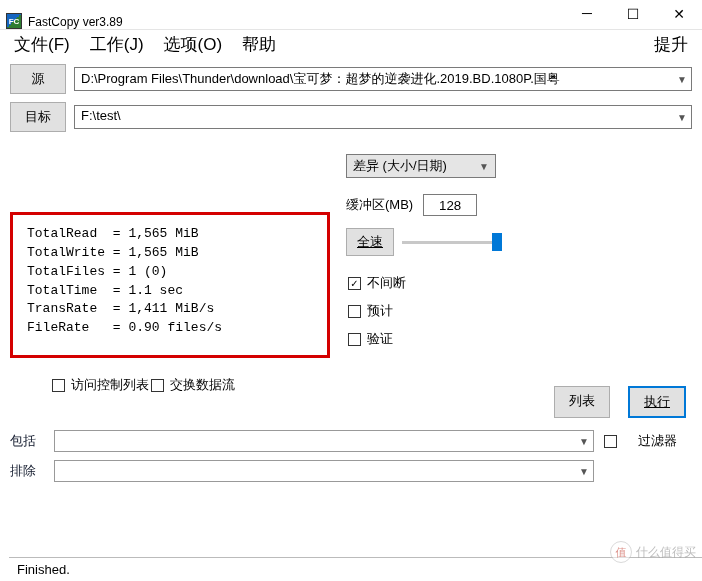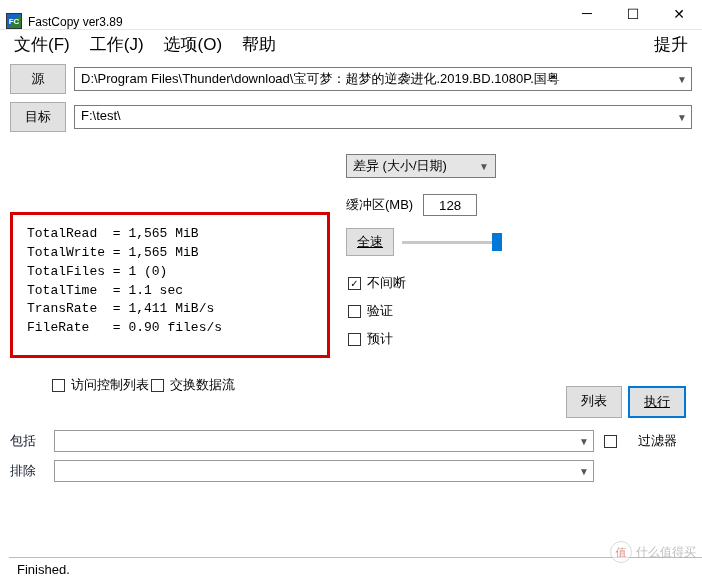--- a/index.html
+++ b/index.html
@@ -25,21 +25,21 @@
 .bufrow { display: flex; align-items: center; gap: 10px; margin-bottom: 12px; }
 .numbox { border: 1px solid #7a7a7a; width: 54px; height: 22px; text-align: center; background: #fff; padding: 4px; }
 .sliderrow { display: flex; align-items: center; gap: 8px; margin-bottom: 18px; text-decoration: underline; }
 .slider { width: 100px; height: 18px; position: relative; }
 .slider-track { position: absolute; top: 8px; left: 0; right: 0; height: 3px; background: #c8c8c8; }
 .slider-thumb { position: absolute; right: 0; top: 0; width: 10px; height: 18px; background: #0078d7; }
 .checkrow { display: flex; align-items: center; gap: 6px; margin-bottom: 10px; margin-left: 2px; }
 .chk { width: 13px; height: 13px; border: 1px solid #333; display: inline-flex; align-items: center; justify-content: center; font-size: 10px; background: #fff; }
 .chk.checked::before { content: "✓"; color: #000; }
 .bottomchecks { display: flex; padding: 18px 0 10px 40px; }
-.actionrow { display: flex; justify-content: flex-end; gap: 6px; padding-right: 6px; margin-top: -28px; }
+.actionrow { display: flex; justify-content: flex-end; gap: 18px; padding-right: 6px; margin-top: -28px; }
 .btn.primary { border: 2px solid #0078d7; text-decoration: underline; }
 .filterarea { margin-top: 12px; }
 .filterrow { display: flex; align-items: center; gap: 10px; margin-bottom: 8px; }
 .filterlabel { width: 34px; color: #0f172a; }
 .filterbox { border: 1px solid #999; height: 22px; flex: 1; max-width: 540px; background: #fff; position: relative; }
 .filterside { display: flex; align-items: center; gap: 21px; }
 .statusbar { position: absolute; bottom: 0; left: 9px; right: 0; border-top: 1px solid #bbb; padding: 4px 8px; font-size: 13px; }
 .watermark { position: absolute; right: 6px; bottom: 18px; opacity: 0.55; display: flex; align-items: center; gap: 4px; font-size: 12px; color: #888; }
 .wm-icon { width: 22px; height: 22px; border-radius: 50%; border: 1px solid #bbb; display: flex; align-items: center; justify-content: center; font-size: 11px; color: #c0392b; background: #fff; }
 </style>
@@ -100,25 +100,25 @@
           <div class="slider-track"></div>
             <div class="slider-thumb"></div>
         </div>
       </div>
       <div class="checkrow">
         <span class="chk checked"></span>
         <span>不间断</span>
       </div>
       <div class="checkrow">
         <span class="chk"></span>
-        <span>验证</span>
+        <span>预计</span>
       </div>
       <div class="checkrow">
         <span class="chk"></span>
-        <span>预计</span>
+        <span>验证</span>
       </div>
     </div>
   </div>
 
   <div class="bottomchecks">
     <div class="checkrow">
       <span class="chk"></span>
       <span>访问控制列表</span>
     </div>
     <div class="checkrow">

